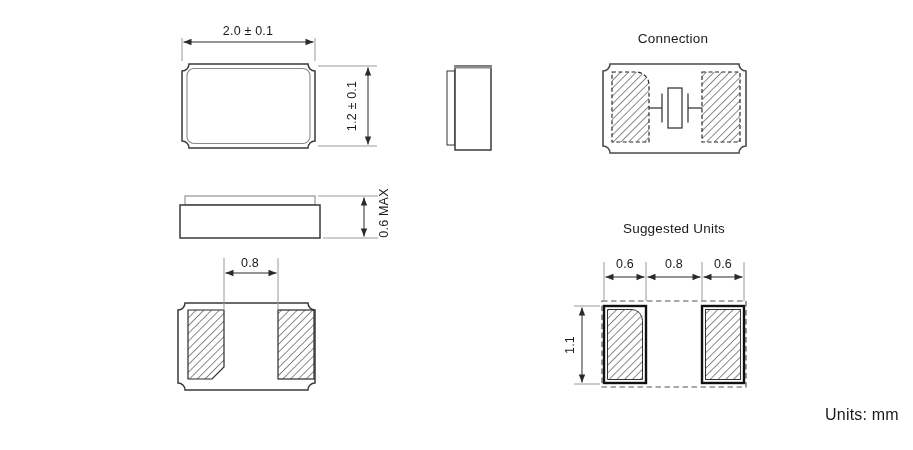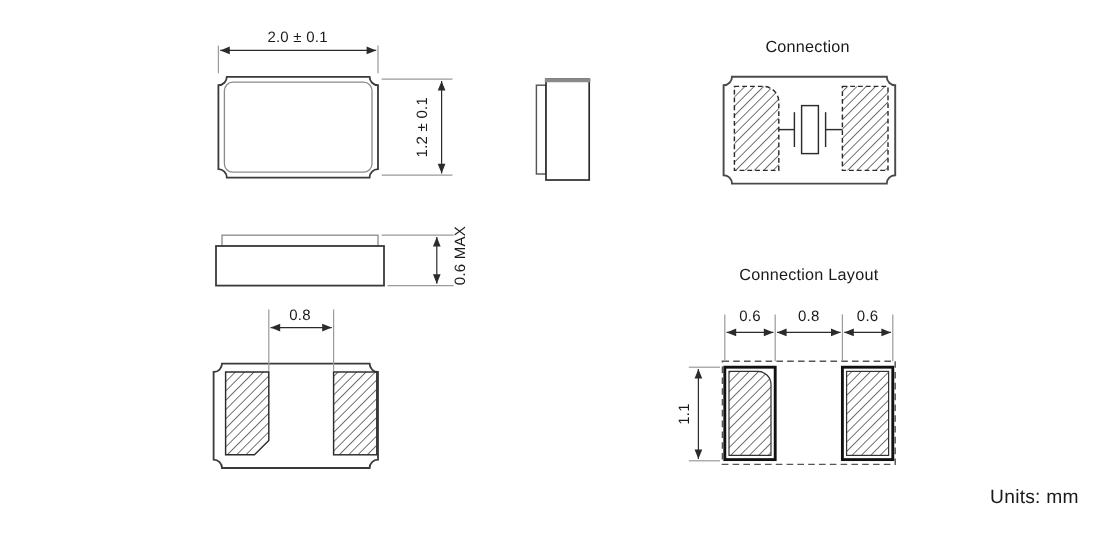--- a/index.html
+++ b/index.html
@@ -127,21 +127,21 @@
   <div class="lbl" style="left:248px; top:31px;">2.0 ± 0.1</div>
 
   <div class="lbl rot" style="left:352px; top:106px;">1.2 ± 0.1</div>
 
   <div class="lbl rot" style="left:384px; top:213px;">0.6 MAX</div>
 
   <div class="lbl" style="left:250px; top:263px;">0.8</div>
 
   <div class="lbl title" style="left:673px; top:39px;">Connection</div>
 
-  <div class="lbl title" style="left:674px; top:229px;">Connection Layout</div>
+  <div class="lbl title" style="left:674px; top:229px;">Suggested Units</div>
 
   <div class="lbl" style="left:625px; top:264px;">0.6</div>
 
   <div class="lbl" style="left:674px; top:264px;">0.8</div>
 
   <div class="lbl" style="left:723px; top:264px;">0.6</div>
 
   <div class="lbl rot" style="left:570px; top:345px;">1.1</div>
 
   <div class="lbl units" style="left:862px; top:415px;">Units: mm</div>

